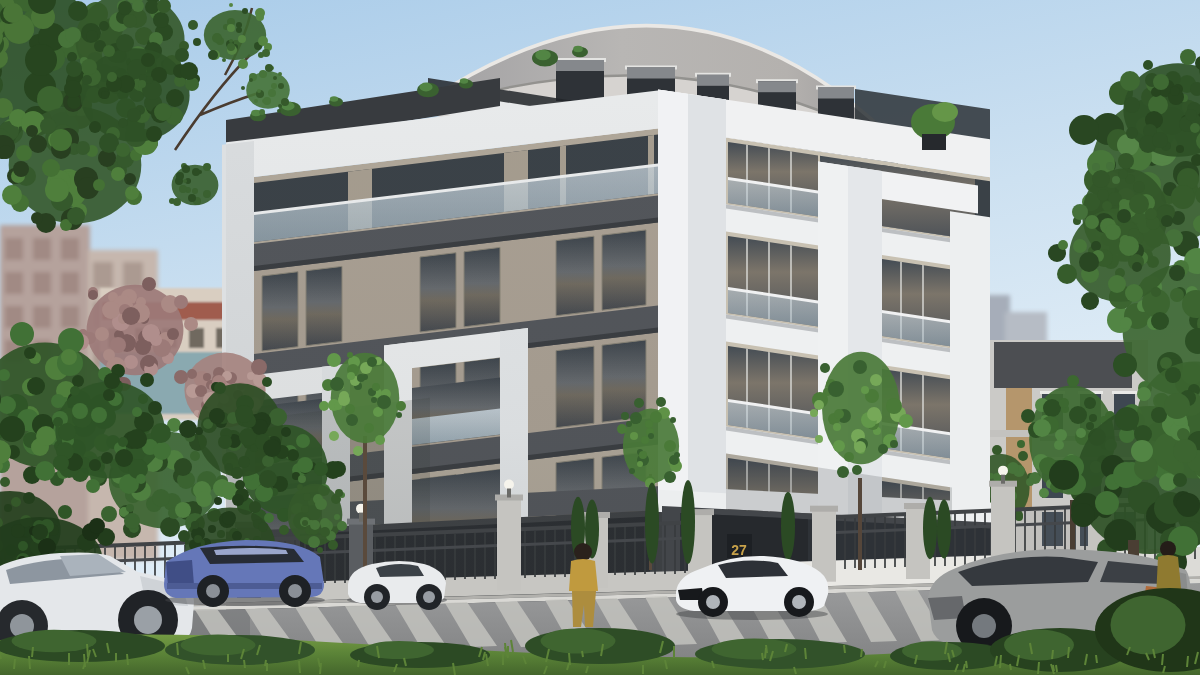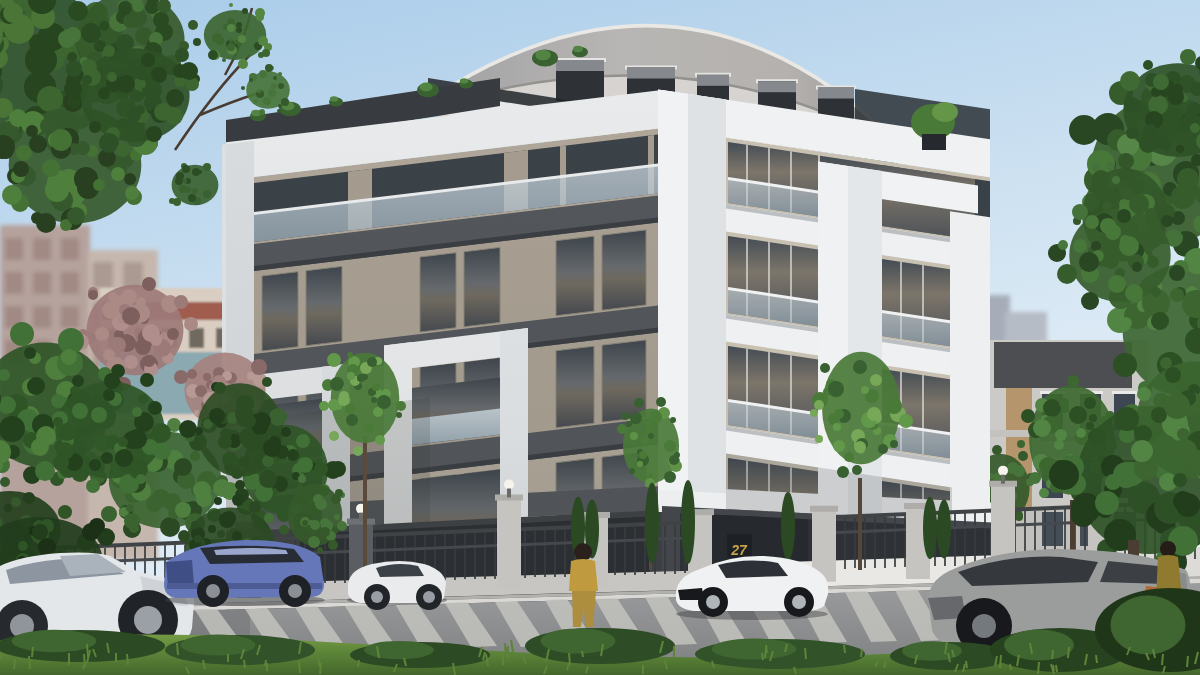--- a/index.html
+++ b/index.html
@@ -1,14 +1,14 @@
 <!DOCTYPE html>
 <html><head><meta charset="utf-8"><style>
 html,body{margin:0;padding:0;background:#cfe2f0;font-family:"Liberation Sans",sans-serif;}
-#scene{width:1200px;height:675px;overflow:hidden;position:relative;font-style:italic;}
+#scene{width:1200px;height:675px;overflow:hidden;position:relative;}
 </style></head><body>
 <div id="scene">
 <svg width="1200" height="675" viewBox="0 0 1200 675">
 <defs>
 <linearGradient id="sky" x1="0" y1="0" x2="0.35" y2="1">
  <stop offset="0" stop-color="#a8cbe9"></stop>
  <stop offset="0.5" stop-color="#cde1f1"></stop>
  <stop offset="0.85" stop-color="#e2eef7"></stop>
  <stop offset="1" stop-color="#eaf2f8"></stop>
 </linearGradient>

